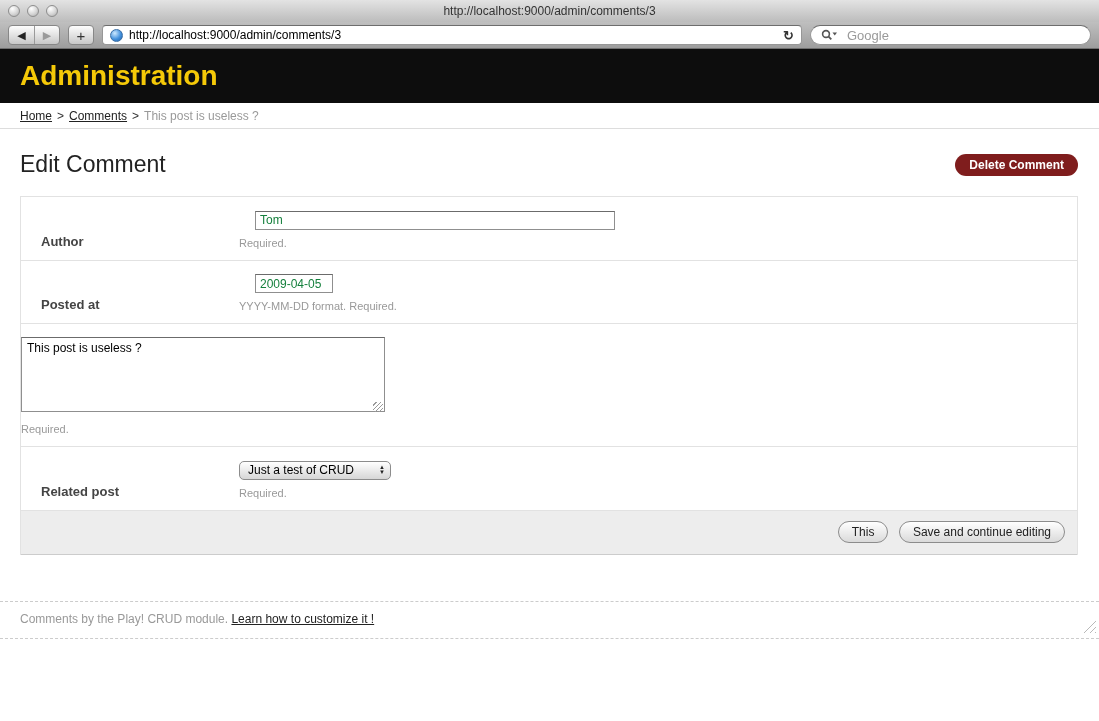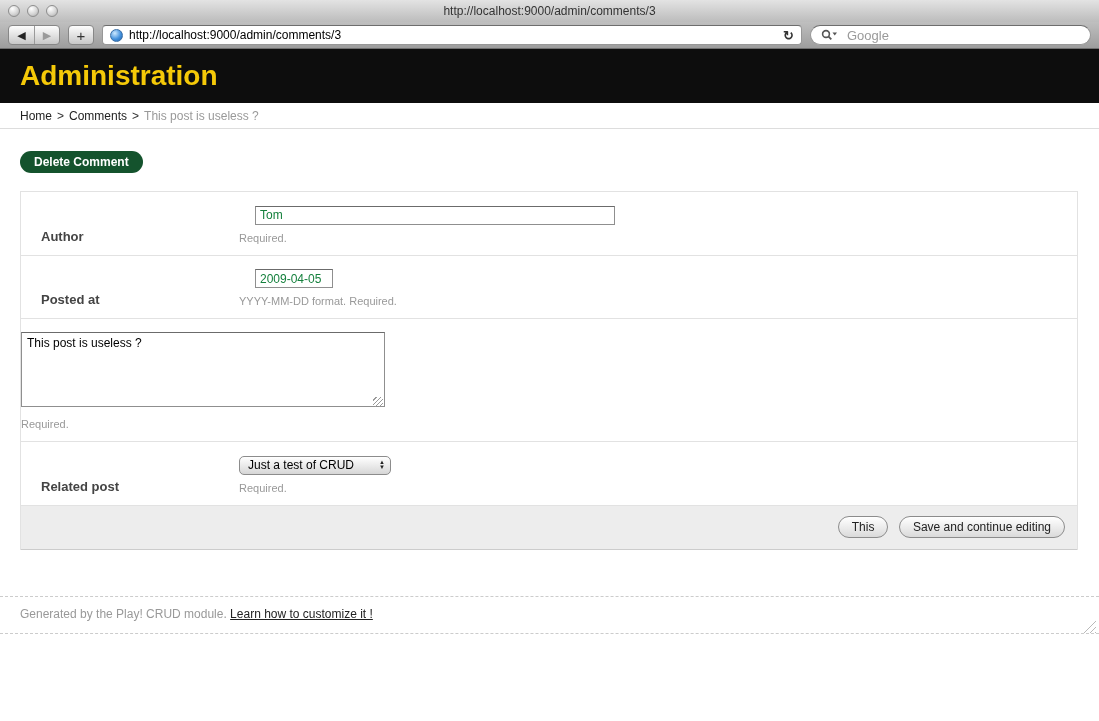--- a/index.html
+++ b/index.html
@@ -40,29 +40,29 @@
                  align-items:center; padding:0 10px; gap:9px; }
   .search-placeholder { color:#9a9a9a; font-size:13px; }
 
   
   .admin-header { height:54px; background:#0d0d0d; display:flex; align-items:center; }
   .admin-title { color:#f5c908; font-size:28px; font-weight:bold; padding-left:20px;
                  letter-spacing:0; }
 
   .breadcrumbs { height:26px; display:flex; align-items:center; padding-left:20px;
                  border-bottom:1px solid #ddd; font-size:12px; color:#333; gap:5px; }
-  .crumb-link { color:#222; cursor:pointer; }
+  .crumb-link { color:#222; text-decoration:underline; cursor:pointer; }
   .crumb-sep { color:#333; }
   .crumb-current { color:#999; }
 
   
   .page-head { display:flex; align-items:center; justify-content:space-between;
                margin:22px 21px 18px 20px; }
   .page-title { font-size:23px; font-weight:normal; color:#222; }
-  .delete-btn { background:#14532d; color:#fff; font-weight:bold; font-size:12px;
+  .delete-btn { background:#7f1d1d; color:#fff; font-weight:bold; font-size:12px;
                 border:none; border-radius:11px; padding:4px 14px; cursor:pointer;
                 font-family:"Liberation Sans", sans-serif; }
 
   
   .crud-form { margin:0 21px 0 20px; border:1px solid #e2e2e2; border-bottom:none; }
   .field-row { display:flex; border-bottom:1px solid #e2e2e2; padding:13px 0 11px;align-items:flex-end; }
   .label-col { width:218px; flex:none; padding-left:20px; font-size:13px;
                font-weight:bold; color:#444; padding-top:2px; }
   .input-col { flex:1; }
   .text-input { width:360px; height:19px; border:1px solid #8f8f8f; border-top-color:#6b6b6b;
@@ -142,20 +142,21 @@
 
   <div class="breadcrumbs">
     <span class="crumb-link">Home</span>
     <span class="crumb-sep">&gt;</span>
     <span class="crumb-link">Comments</span>
     <span class="crumb-sep">&gt;</span>
     <span class="crumb-current">This post is useless ?</span>
   </div>
 
   <div class="page-head">
+    <h1 class="page-title">Edit Comment</h1>
     <button class="delete-btn">Delete Comment</button>
   </div>
 
   <div class="crud-form">
 
     <div class="field-row">
       <div class="label-col">Author</div>
       <div class="input-col">
         <input class="text-input" type="text" value="Tom" style="">
         <div class="hint">Required.</div>
@@ -194,18 +195,18 @@
       </div>
     </div>
 
     <div class="buttons-row">
       <button class="mac-btn">This</button>
       <button class="mac-btn">Save and continue editing</button>
     </div>
   </div>
 
   <div class="crud-footer">
-    <span>Generated by the Play! CRUD module.</span>
+    <span>Comments by the Play! CRUD module.</span>
     <span class="footer-link">Learn how to customize it !</span>
   </div>
 
   <div class="resize-grip"></div>
 </div>
 
 </body></html>

